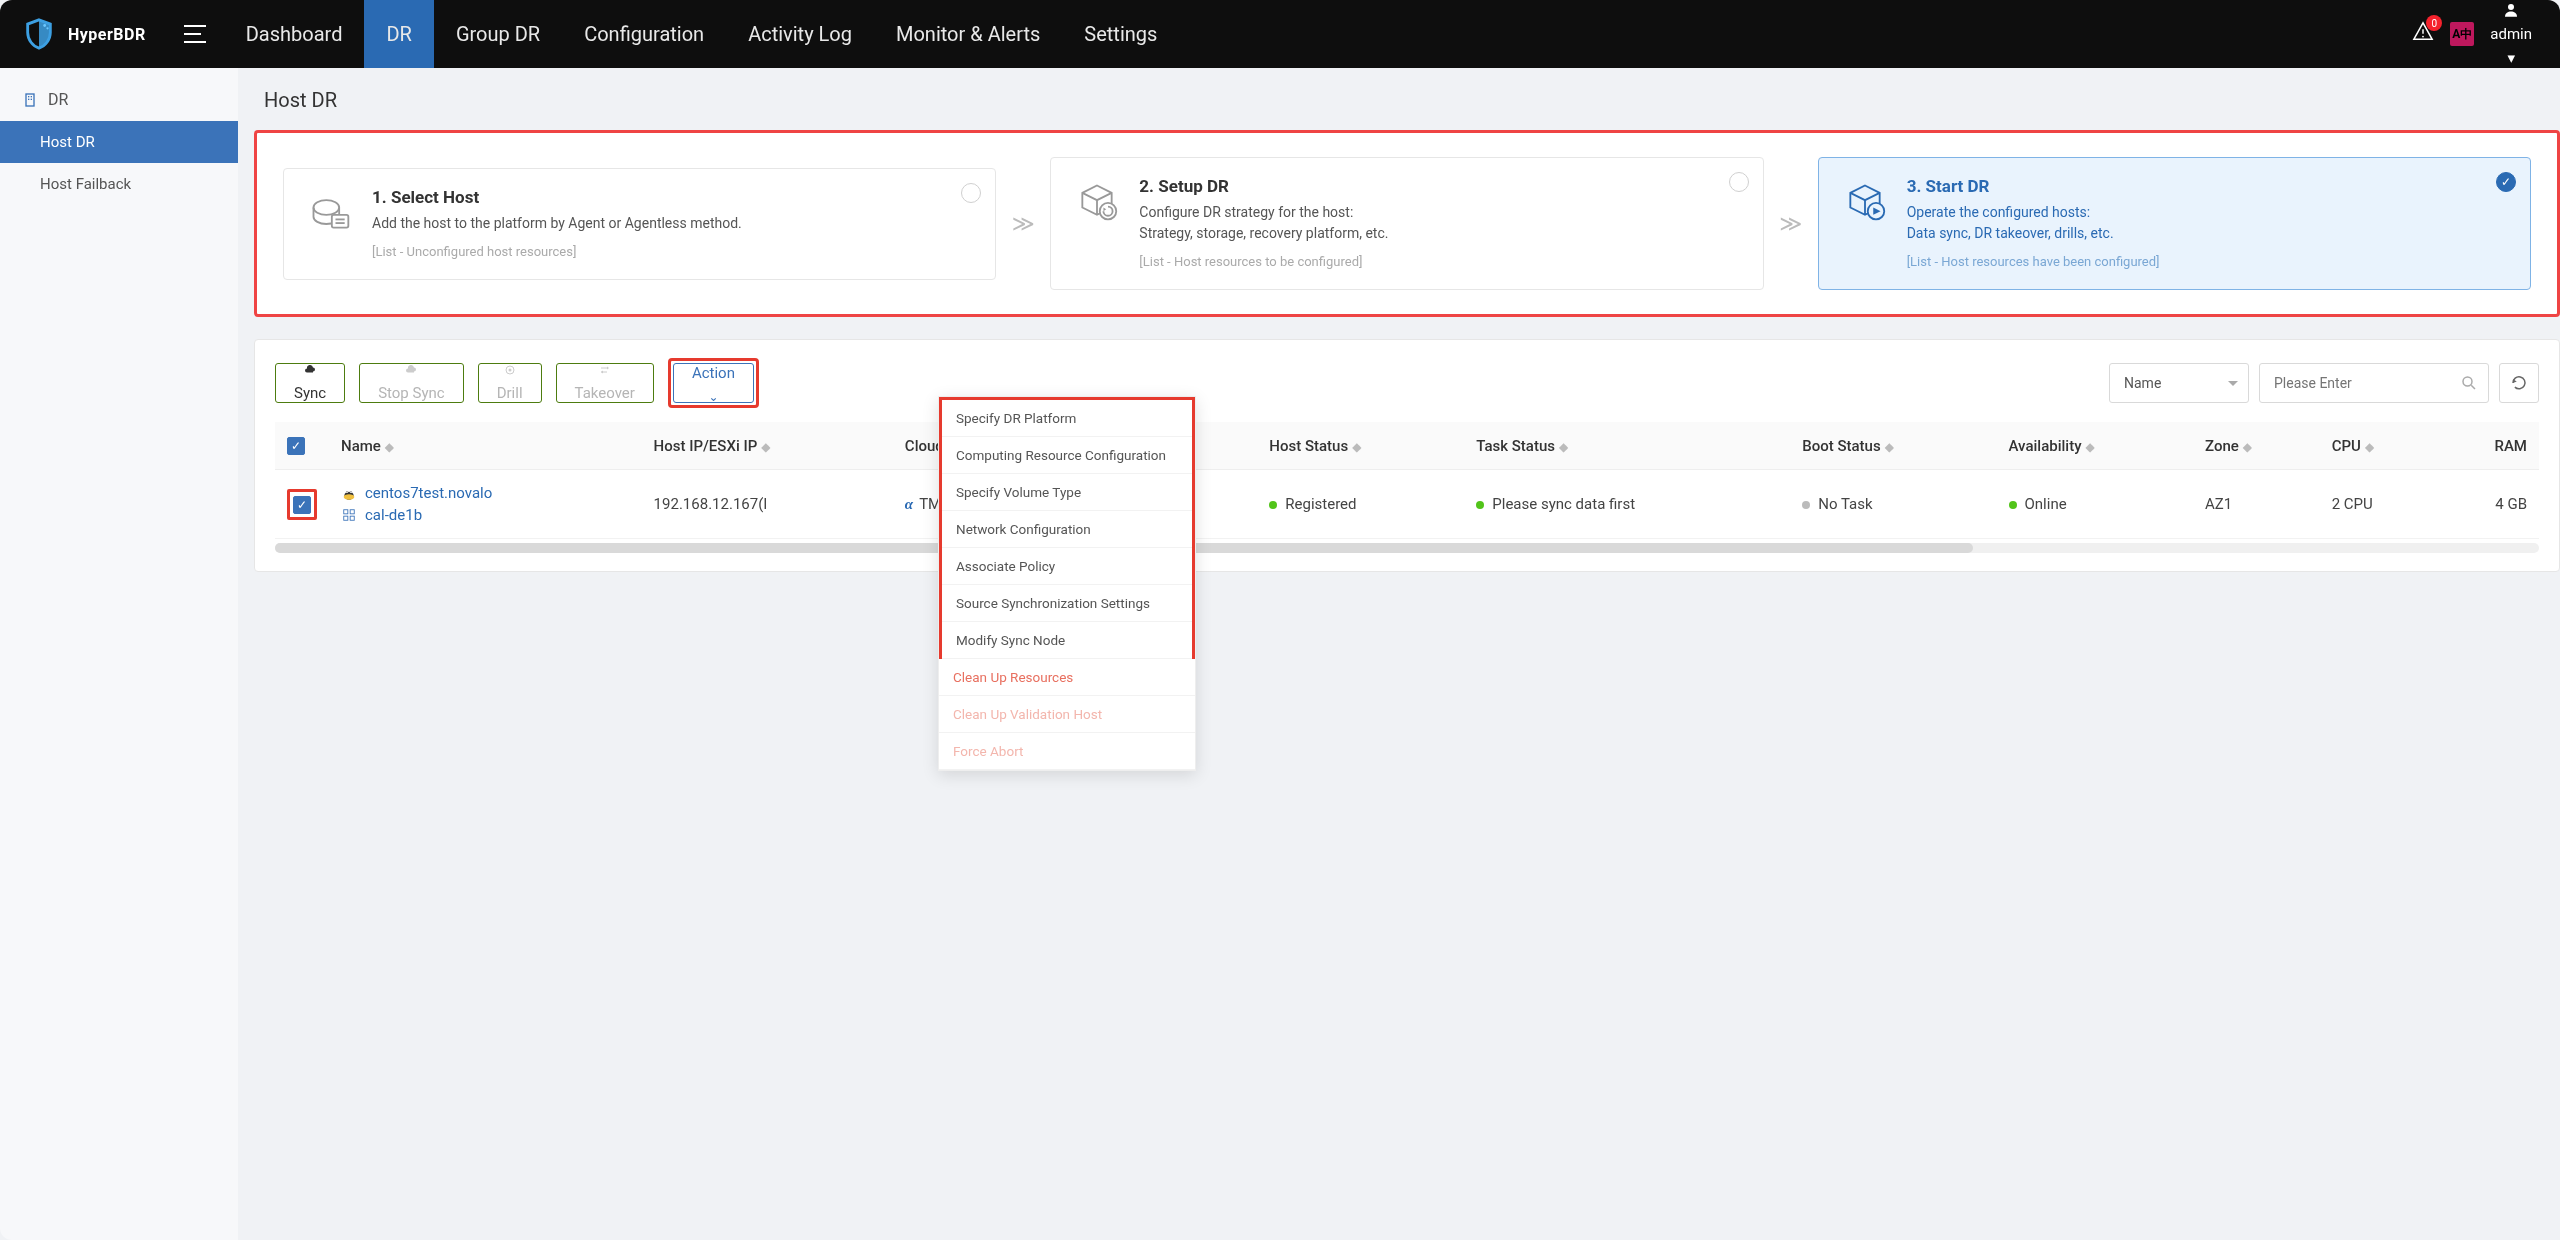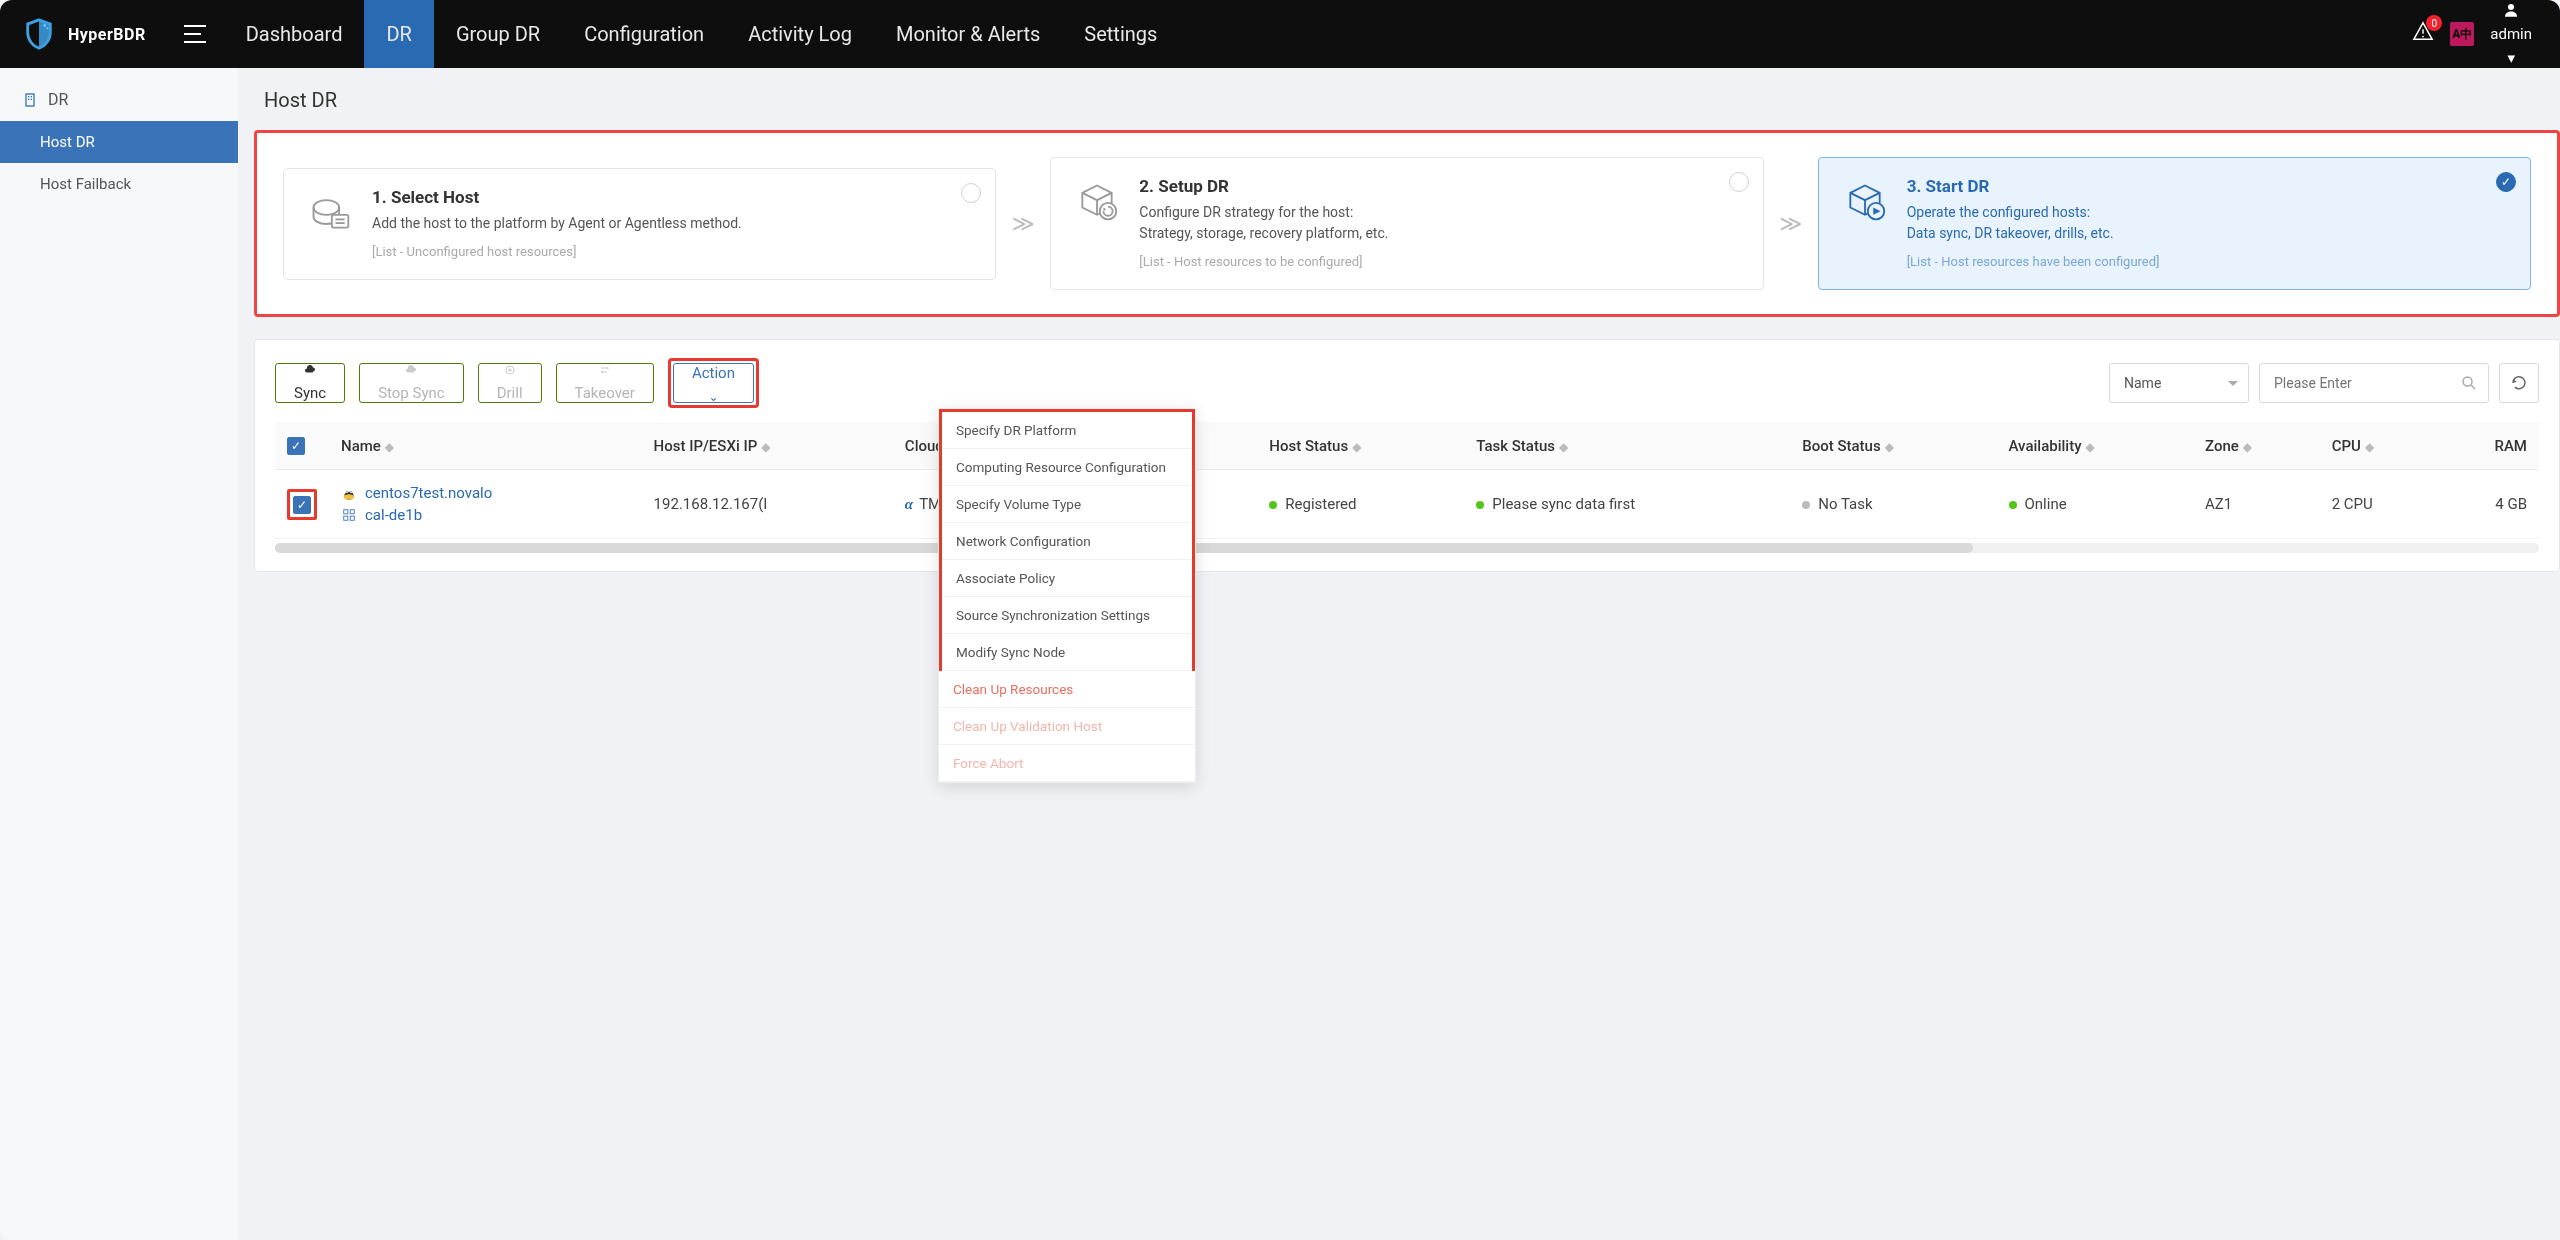--- a/index.html
+++ b/index.html
@@ -76,21 +76,21 @@
 .dot.green { background:#52c41a; }
 .dot.gray { background:#bbb; }
 .cloud-ico { color:#2a6ab3; font-weight:bold; font-style: italic; font-family: Georgia, serif; margin-right:6px; }
 .stack-cell { display:flex; flex-direction:column; gap:4px; }
 .stack-row { display:flex; align-items:center; gap:8px;text-align:right; }
 .mini-ico { display:inline-flex; width:16px; height:16px; align-items:center; justify-content:center; }
 .scrollbar { height:10px; background:#f0f0f0; border-radius:5px; margin-top:4px; position:relative; }
 .scrollbar-thumb { position:absolute; left:0; top:0; height:10px; width:75%; background:#d9d9d9; border-radius:5px; }
 
 
-.dropdown { position:absolute; top:68px; left:683px; width:258px; background:#fff; border:1px solid #eee; box-shadow: 0 4px 16px rgba(0,0,0,0.12); z-index: 50; }
+.dropdown { position:absolute; top:56px; left:683px; width:258px; background:#fff; border:1px solid #eee; box-shadow: 0 4px 16px rgba(0,0,0,0.12); z-index: 50; }
 .dropdown-hi { border:3px solid #e63a2e; border-bottom: none; }
 .dd-item { padding: 10px 14px; font-size: 13.5px; color:#555; border-bottom:1px solid #f2f2f2; cursor:pointer; }
 .dd-item.danger { color:#e87060; }
 .dd-item.danger.muted { color:#f3b6ad; }
 body { border-radius: 12px; }
 </style>
 </head>
 <body>
 
 <div class="topnav">

